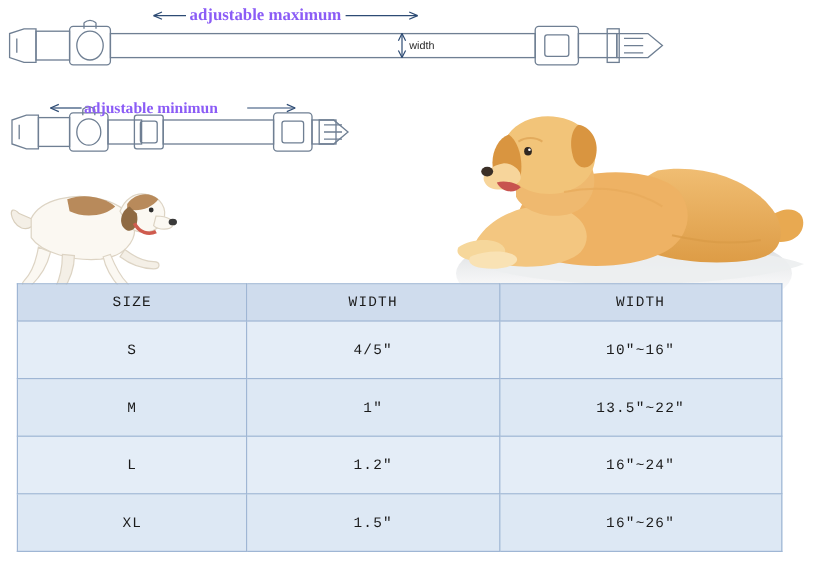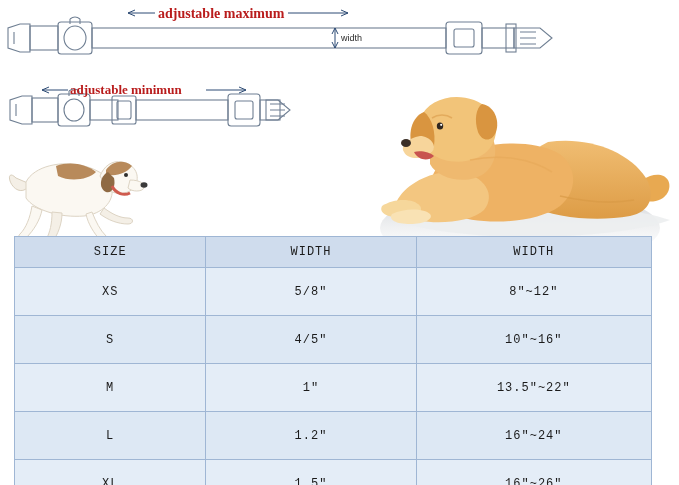--- a/index.html
+++ b/index.html
@@ -19,21 +19,21 @@
     left: 0; top: 0;
     width: 679px;
     height: 485px;
   }
 
   
   .diag-label {
     position: absolute;
     font-family: "Liberation Serif", serif;
     font-weight: bold;
-    color: #b91c1c;
+    color: #8b5cf6;
     white-space: nowrap;
   }
   #label-max {
     left: 158px;
     top: 6px;
     font-size: 14px;
   }
   #label-min {
     left: 70px;
     top: 82px;
@@ -240,25 +240,20 @@
 <table id="size-table">
   <thead>
     <tr>
       <th class="col-size">SIZE</th>
       <th class="col-width">WIDTH</th>
       <th class="col-length">WIDTH</th>
     </tr>
   </thead>
   <tbody>
     <tr>
-      <td>XS</td>
-      <td>5/8"</td>
-      <td>8"~12"</td>
-    </tr>
-    <tr>
       <td>S</td>
       <td>4/5"</td>
       <td>10"~16"</td>
     </tr>
     <tr>
       <td>M</td>
       <td>1"</td>
       <td>13.5"~22"</td>
     </tr>
     <tr>

